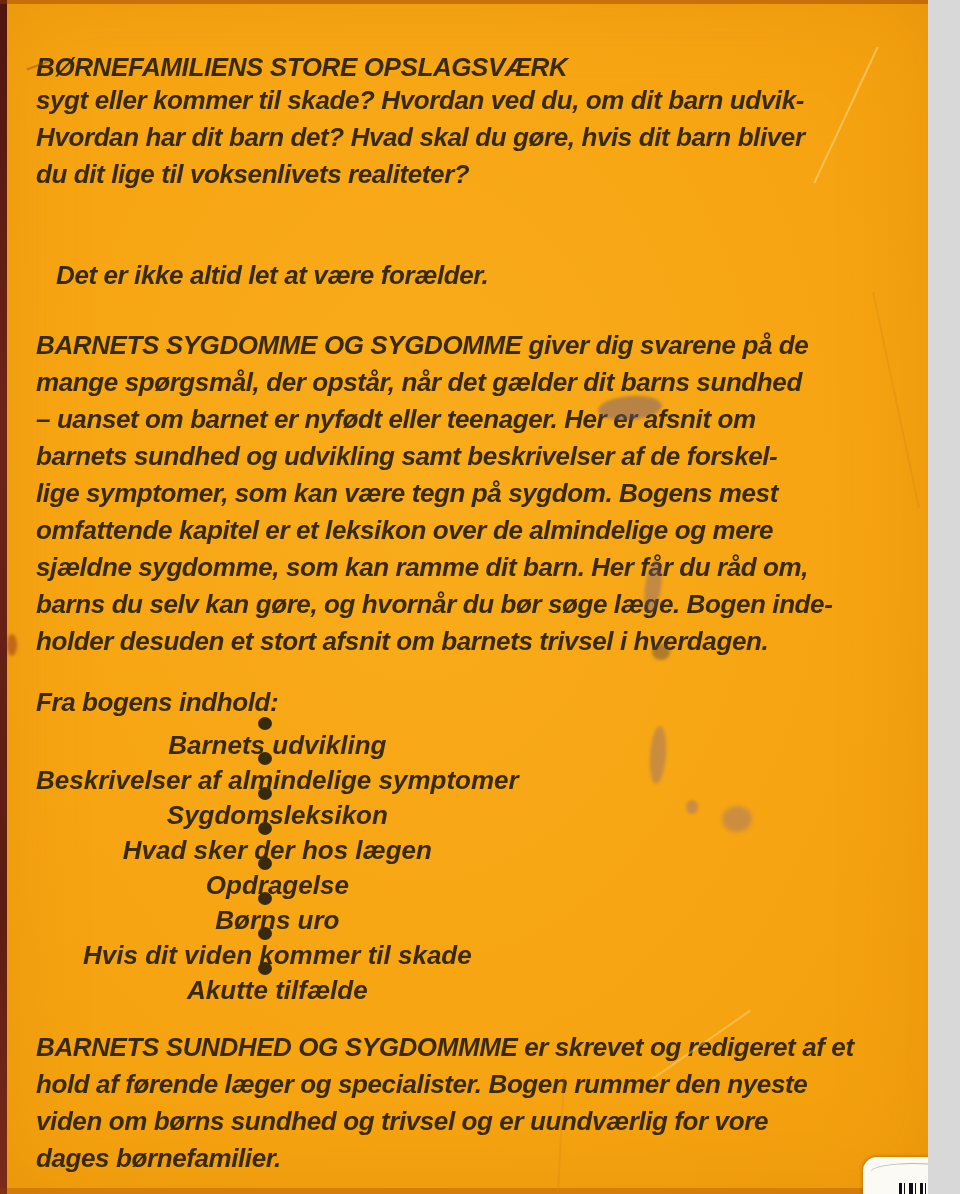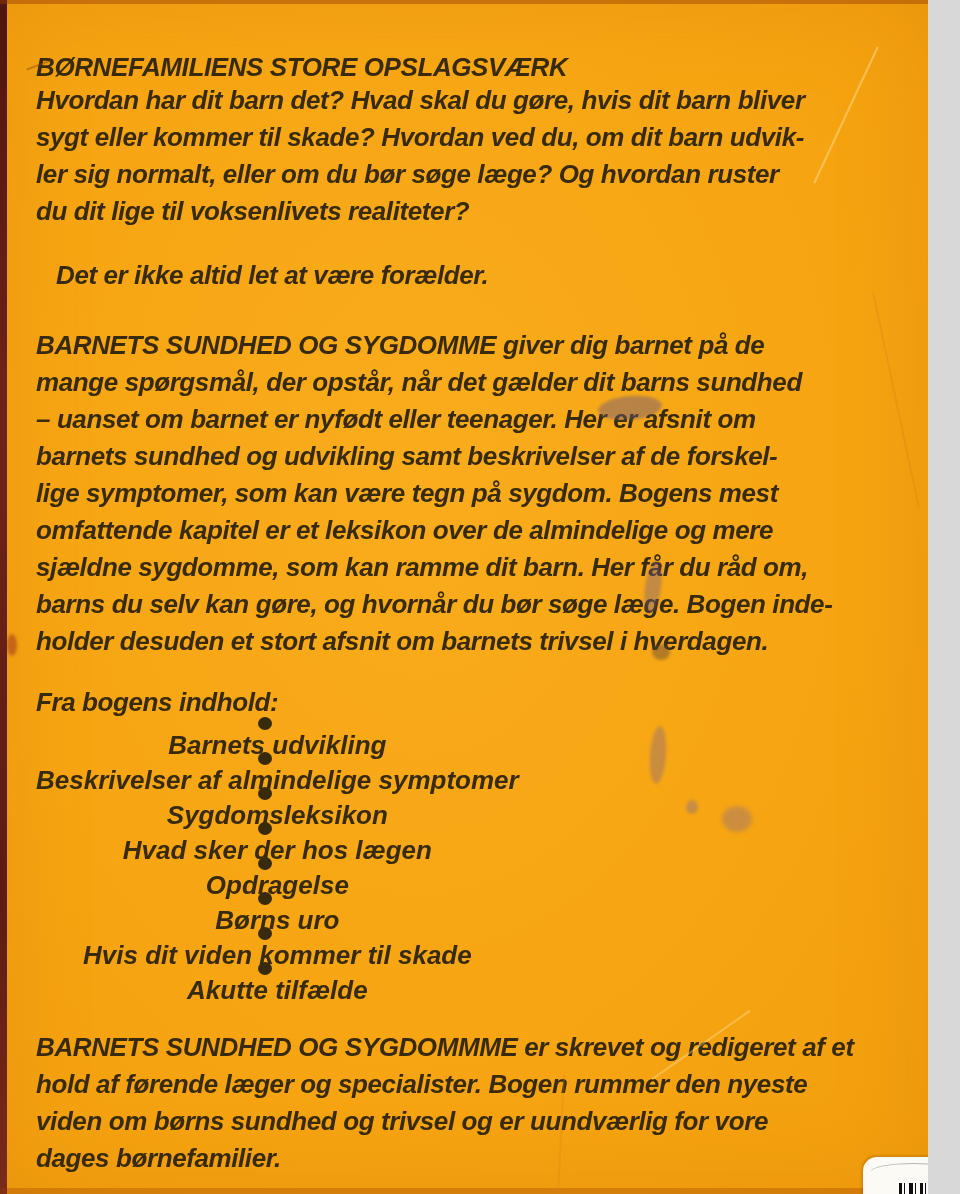--- a/index.html
+++ b/index.html
@@ -76,30 +76,29 @@
 
 <div class="cover">
 
   <div class="spine-edge"></div>
   <div class="top-edge"></div>
   <div class="bottom-edge"></div>
 
   <div class="txt series-title">BØRNEFAMILIENS STORE OPSLAGSVÆRK</div>
 
   <div class="txt para intro">
+    <div class="line">sygt eller kommer til skade? Hvordan ved du, om dit barn udvik-</div>
     <div class="line">Hvordan har dit barn det? Hvad skal du gøre, hvis dit barn bliver</div>
-    <div class="line">sygt eller kommer til skade? Hvordan ved du, om dit barn udvik-</div>
-    <div class="line">ler sig normalt, eller om du bør søge læge? Og hvordan ruster</div>
     <div class="line">du dit lige til voksenlivets realiteter?</div>
   </div>
 
   <div class="txt statement">Det er ikke altid let at være forælder.</div>
 
   <div class="txt para description">
-    <div class="line">BARNETS SUNDHED OG SYGDOMME giver dig barnet på de</div>
+    <div class="line">BARNETS SYGDOMME OG SYGDOMME giver dig svarene på de</div>
     <div class="line">mange spørgsmål, der opstår, når det gælder dit barns sundhed</div>
     <div class="line">– uanset om barnet er nyfødt eller teenager. Her er afsnit om</div>
     <div class="line">barnets sundhed og udvikling samt beskrivelser af de forskel-</div>
     <div class="line">lige symptomer, som kan være tegn på sygdom. Bogens mest</div>
     <div class="line">omfattende kapitel er et leksikon over de almindelige og mere</div>
     <div class="line">sjældne sygdomme, som kan ramme dit barn. Her får du råd om,</div>
     <div class="line">barns du selv kan gøre, og hvornår du bør søge læge. Bogen inde-</div>
     <div class="line">holder desuden et stort afsnit om barnets trivsel i hverdagen.</div>
   </div>
 

